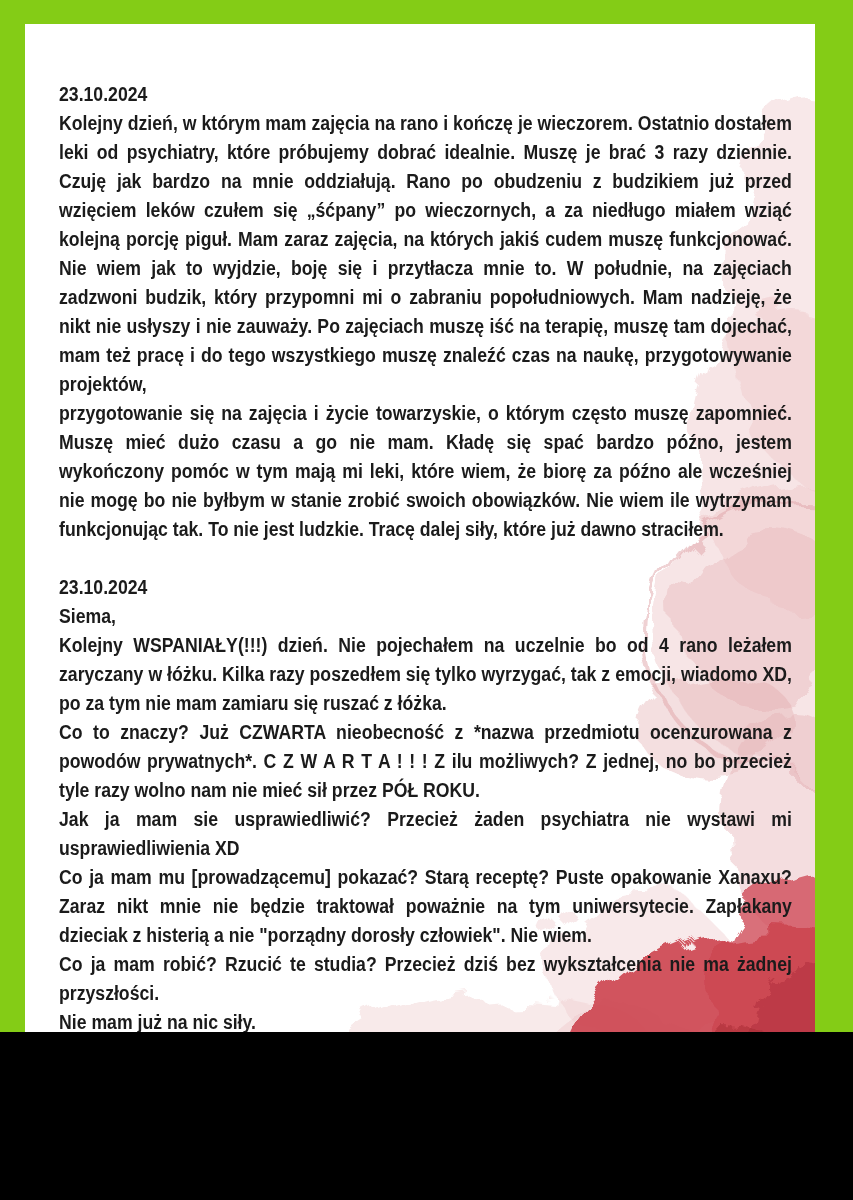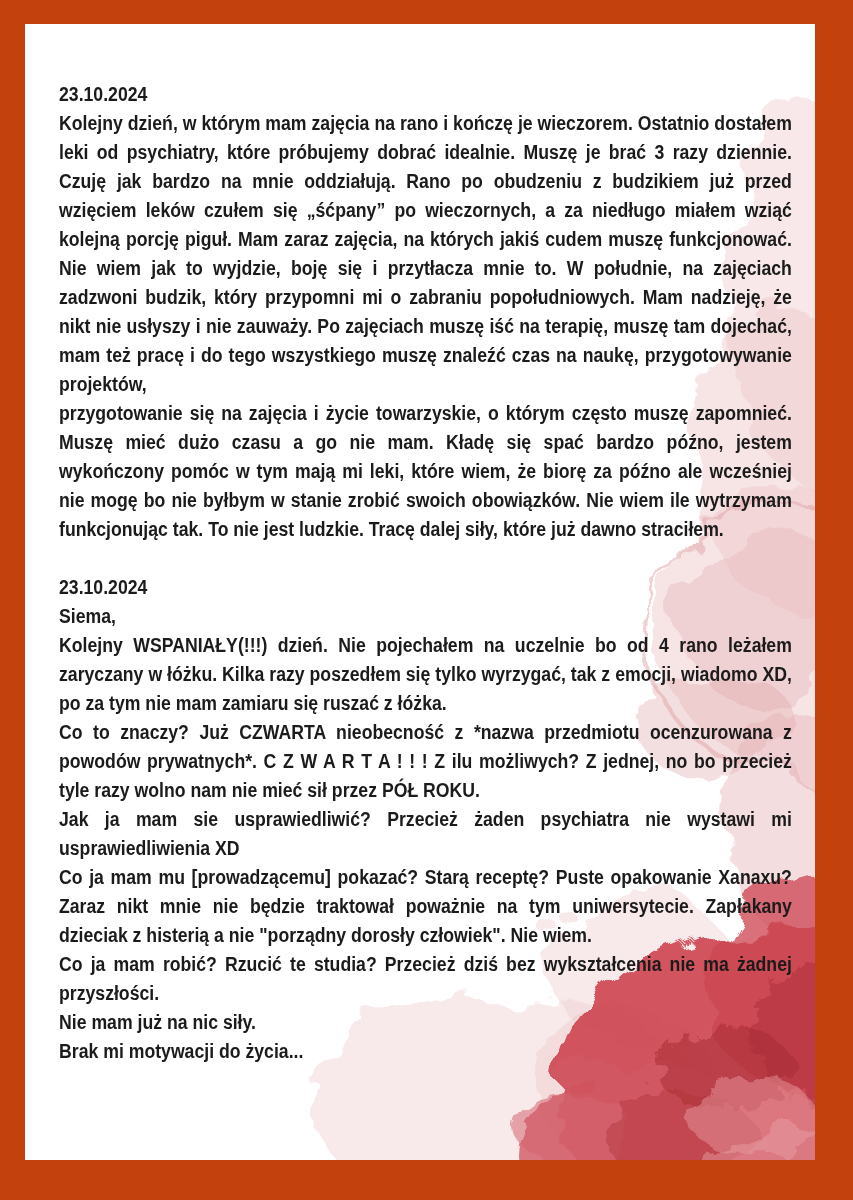--- a/index.html
+++ b/index.html
@@ -1,20 +1,20 @@
 <!DOCTYPE html>
 <html lang="pl"><head>
 <meta charset="utf-8">
 <title>Diary page</title>
 <style>
   html,body{margin:0;padding:0;background:#000;}
   .frame{
     position:relative;
-    width:853px;height:1200px;
-    background:#c2410c;
+    width:853px;height:1032px;
+    background:#84cc16;
     overflow:hidden;
   }
   .paper{
     position:absolute;
     left:25px;top:24px;
     width:790px;height:1136px;
     background:#ffffff;
     overflow:hidden;
   }
   .watercolor{

